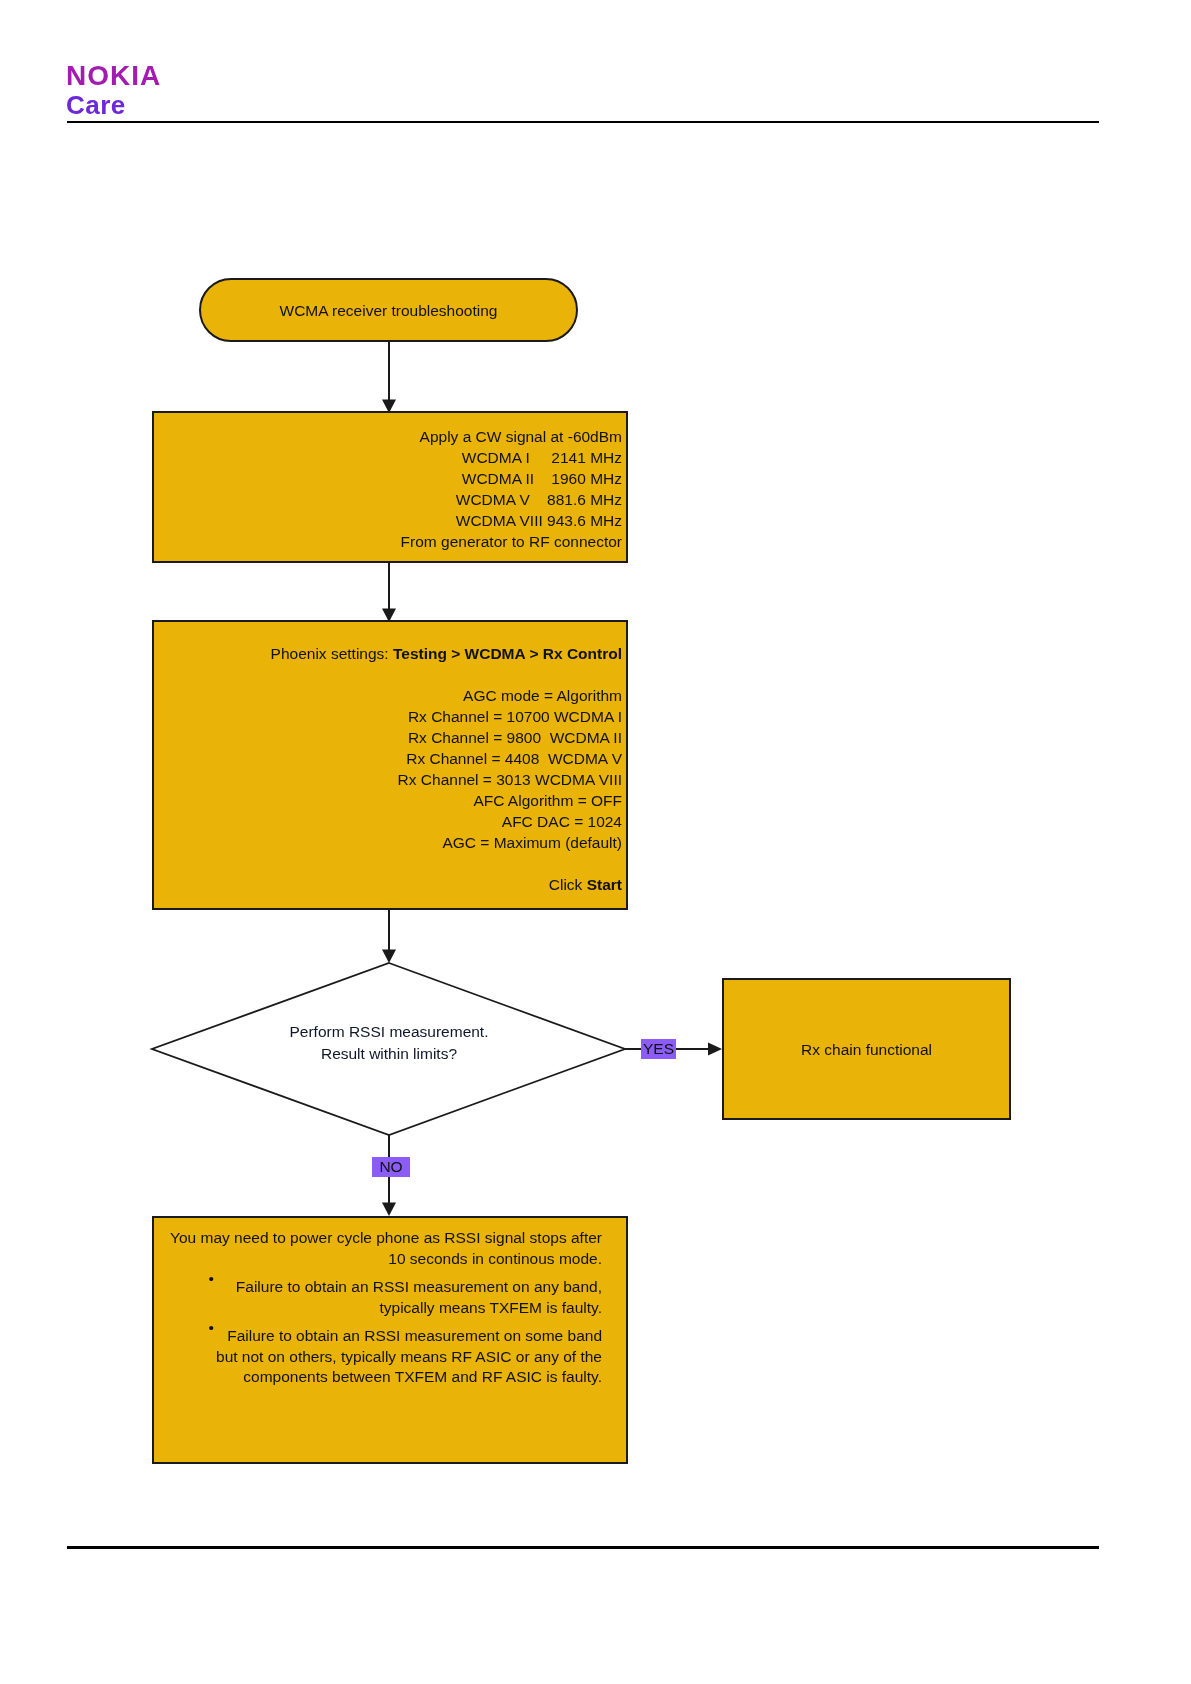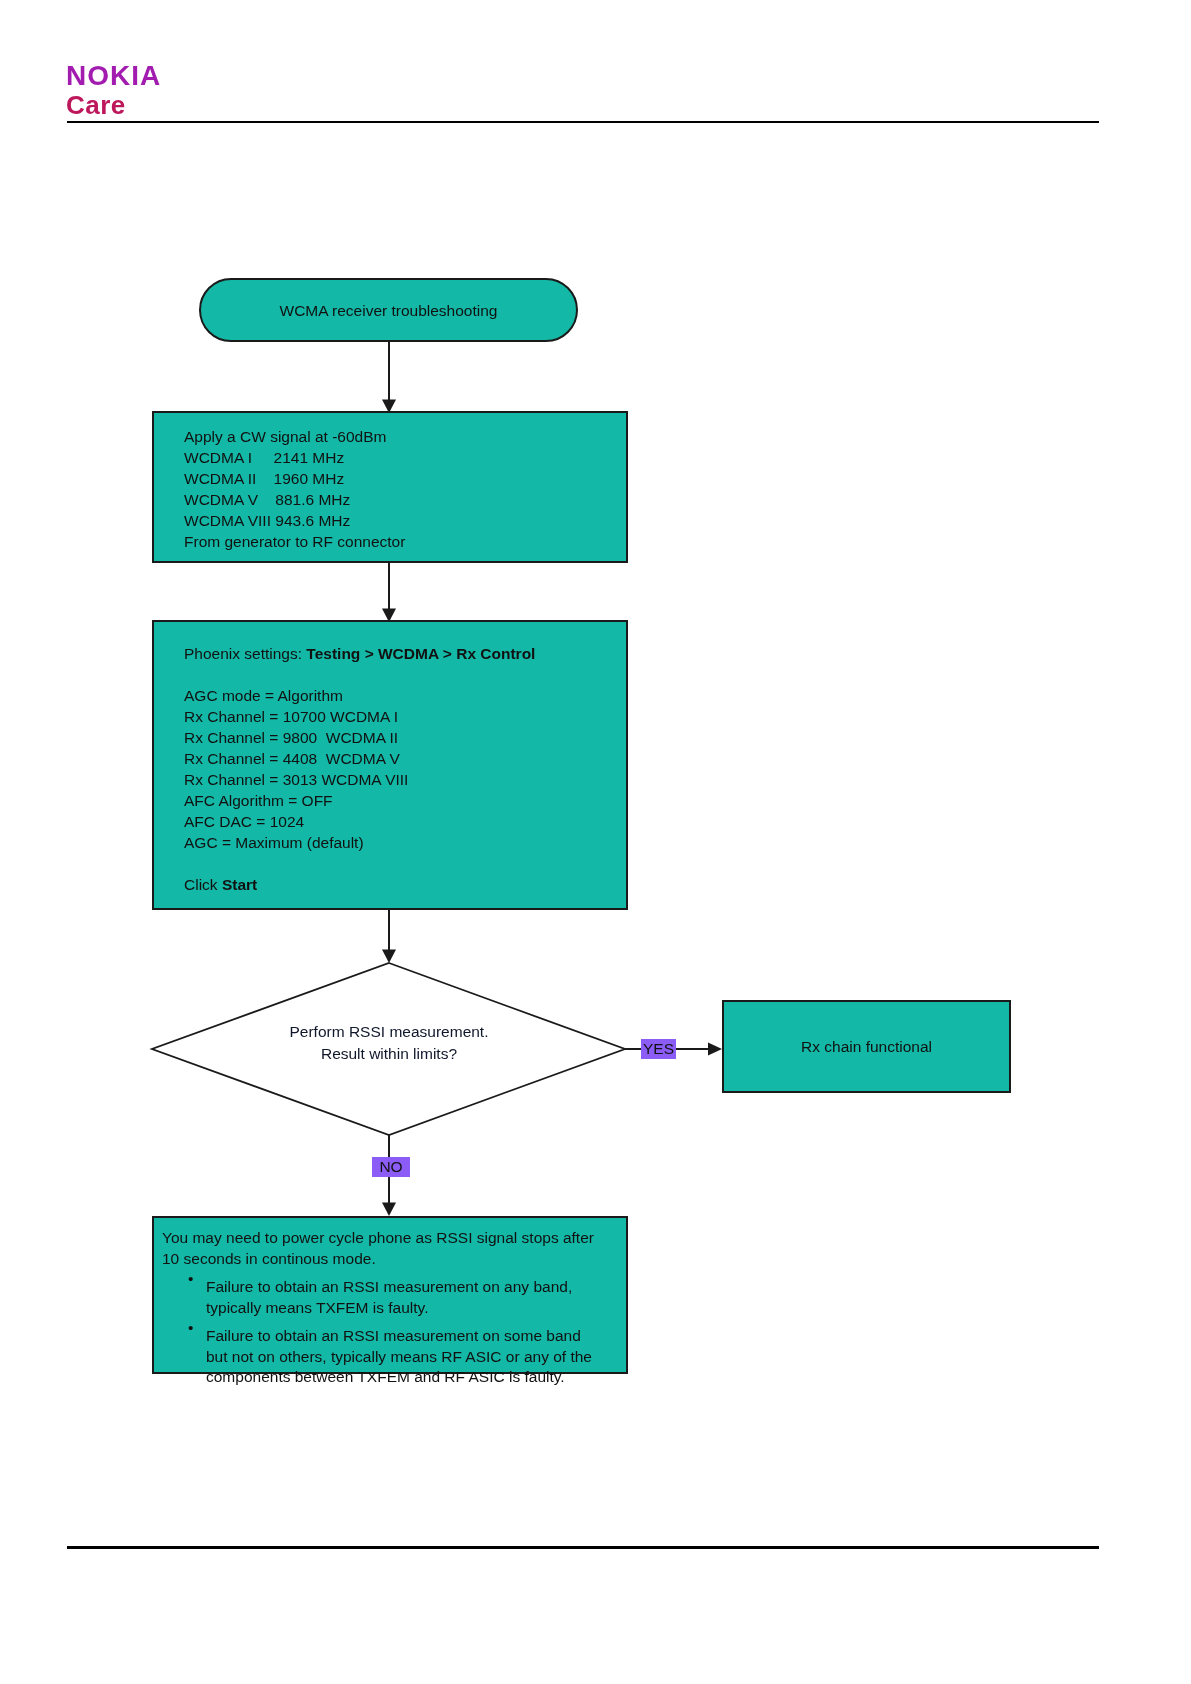--- a/index.html
+++ b/index.html
@@ -8,33 +8,33 @@
     font-family:"Liberation Sans", sans-serif; color:#111; overflow:hidden;
   }
 
   
   .nokia-wordmark {
     position:absolute; left:66px; top:60px;
     font-size:28px; font-weight:700; letter-spacing:1px; color:#a21caf;
   }
   .care-wordmark {
     position:absolute; left:66px; top:90px;
-    font-size:26px; font-weight:700; letter-spacing:0.5px; color:#be185d;
+    font-size:26px; font-weight:700; letter-spacing:0.5px; color:#6d28d9;
   }
   .rule { position:absolute; background:#000; }
   .rule.top    { left:67px; top:121px;  width:1032px; height:2px; }
   .rule.bottom { left:67px; top:1546px; width:1032px; height:3px; }
 
   
   svg.connectors { position:absolute; left:0; top:0; width:1191px; height:1684px; }
 
   
   .node {
-    position:absolute; box-sizing:border-box; background:#14b8a6;
-    border:2px solid #1a1a1a; font-size:15.5px; line-height:21px; color:#111;
+    position:absolute; box-sizing:border-box; background:#eab308;
+    border:2px solid #1a1a1a; font-size:15.5px; line-height:21px; color:#111;text-align:right;
   }
   .terminator {
     left:199px; top:278px; width:379px; height:64px; border-radius:33px;
     display:flex; align-items:center; justify-content:center;
   }
   .box-apply {
     left:152px; top:411px; width:476px; height:152px;
     padding:13px 4px 0 30px; white-space:pre-wrap;
   }
   .box-phoenix {
@@ -51,26 +51,26 @@
     white-space:pre-line; color:#0f172a;
   }
   .edge-label {
     position:absolute; background:#8b5cf6; font-size:15.5px; line-height:20px;
     color:#111; text-align:center; padding:0 2px;
   }
   .yes-label { left:641px; top:1039px; }
   .no-label  { left:372px; top:1157px; width:34px; }
 
   .box-rx {
-    left:722px; top:1000px; width:289px; height:93px;
+    left:722px; top:978px; width:289px; height:142px;
     display:flex; align-items:center; justify-content:center;
   }
   .box-fail {
-    left:152px; top:1216px; width:476px; height:158px;
-    padding:10px 24px 0 8px; font-size:15.5px; line-height:20.5px;
+    left:152px; top:1216px; width:476px; height:248px;
+    padding:10px 24px 0 16px; font-size:15.5px; line-height:20.5px;
   }
   .bullet-row { display:flex; }
   .bullet-dot { width:18px; margin-left:26px; flex:0 0 auto; }
   .bullet-text { flex:1 1 auto;margin-top:8px; }
 </style>
 </head>
 <body>
 
 <div class="page">
 

